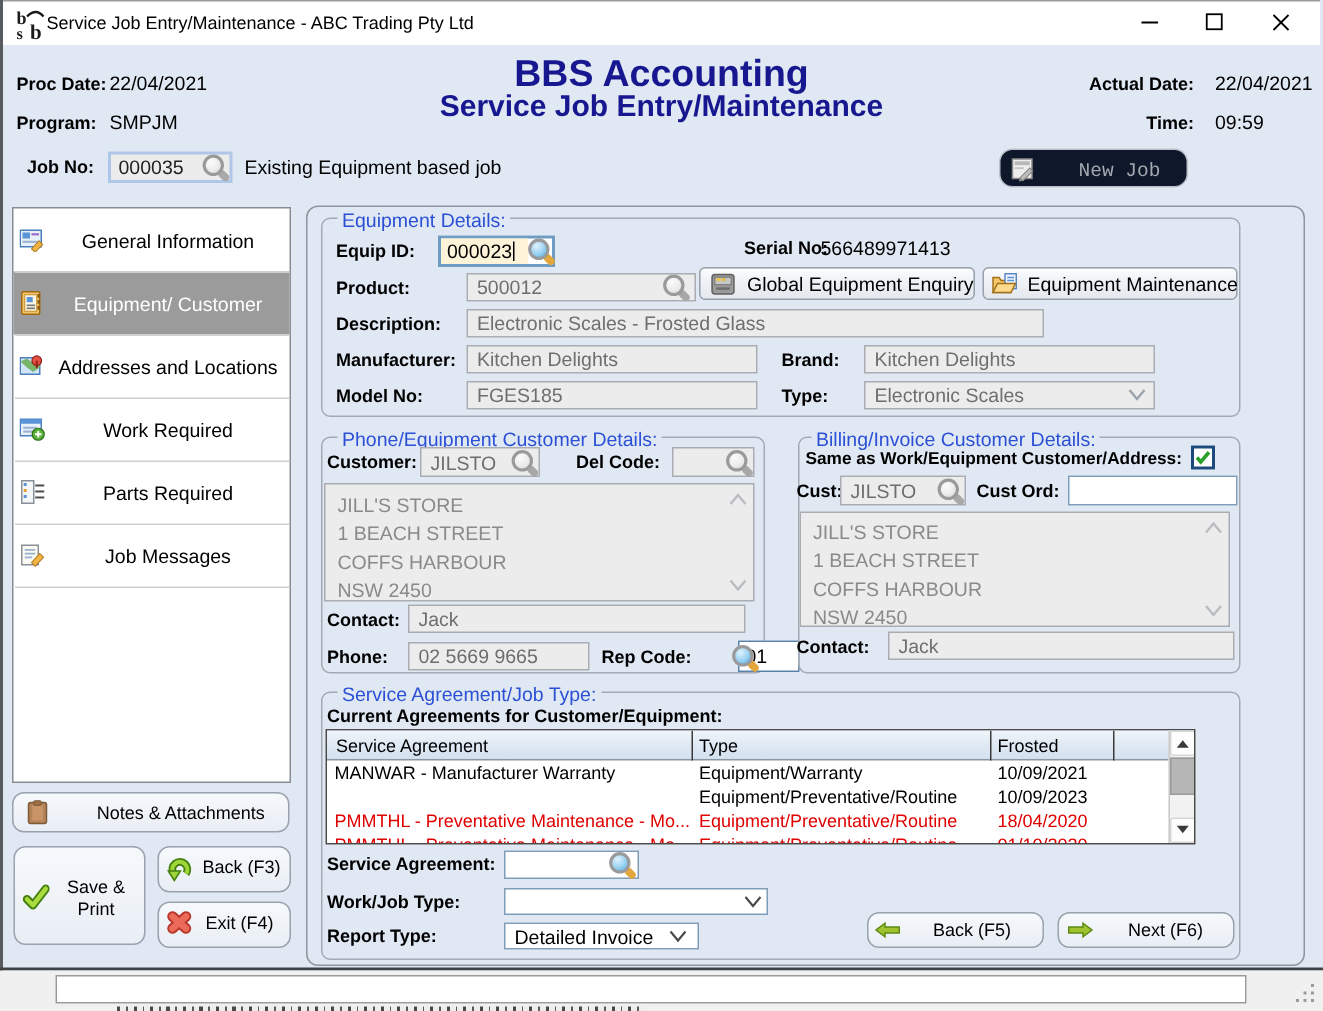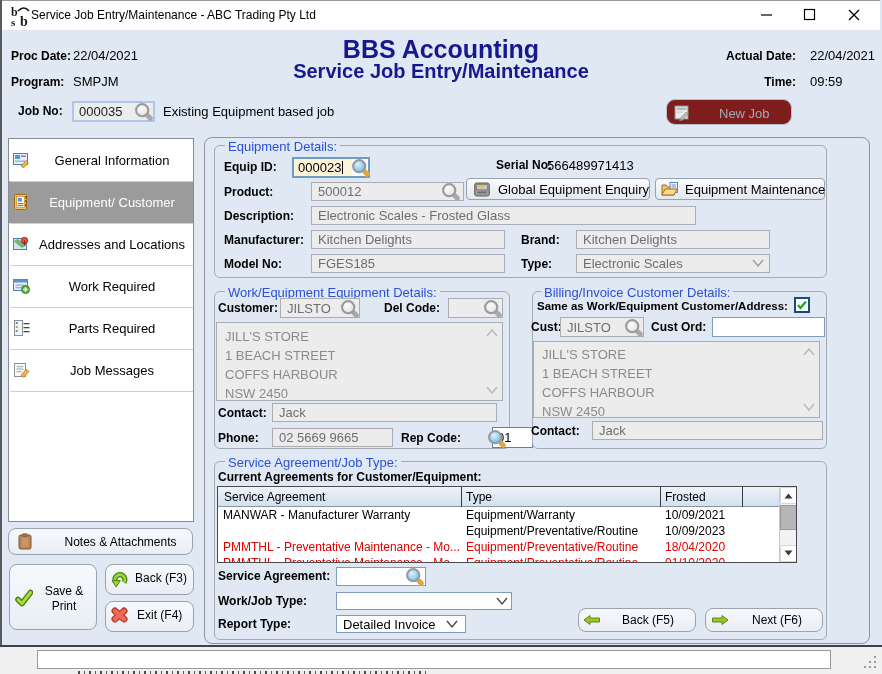--- a/index.html
+++ b/index.html
@@ -67,21 +67,21 @@
 <div class="abs navy b" style="left:0;top:60px;width:882px;text-align:center;font-size:20px;">Service Job Entry/Maintenance</div>
 
 <div class="lbl" style="left:18px;top:104px;">Job No:</div>
 <div class="abs" style="left:72px;top:101px;width:83px;height:21px;background:#ececec;border:2px solid #aec6e8;display:flex;align-items:center;padding-left:5px;font-size:13px;color:#222;">000035</div>
 <svg class="mag" style="left:134px;top:102px;" width="19" height="19" viewBox="0 0 19 19">
  <line x1="12.2" y1="12.2" x2="15.8" y2="15.8" stroke="#f4f4f4" stroke-width="4.6"></line>
  <line x1="14" y1="14" x2="16.3" y2="16.3" stroke="#a8a8a8" stroke-width="5" stroke-linecap="round"></line>
  <circle cx="8.2" cy="8.2" r="6.1" fill="url(#gg)" stroke="#9a9a9a" stroke-width="2.1"></circle>
 </svg>
 <div class="txt" style="left:163px;top:104px;">Existing Equipment based job</div>
-<div class="btn" style="left:666px;top:99px;width:126px;height:26px;color:#a3a9b0;background:#7f1d1d;border-color:#b9c0c8;border-radius:9px;font-size:13px;">
+<div class="btn" style="left:666px;top:99px;width:126px;height:26px;color:#a3a9b0;background:#0f172a;border-color:#b9c0c8;border-radius:9px;font-size:13px;font-family:Liberation Mono, monospace;">
  <svg width="16" height="16" viewBox="0 0 16 16" style="position:absolute;left:7px;top:5px;">
   <rect x="1" y="1" width="13" height="13" fill="#ededed" stroke="#8a8a8a"></rect>
   <rect x="2.5" y="2.5" width="10" height="2.6" fill="#b8b8b8"></rect>
   <rect x="2.5" y="6.5" width="6" height="1.2" fill="#c4c4c4"></rect>
   <path d="M6 13.5 L12.5 7 L14.5 9 L8 15.5 Z" fill="#bdbdbd" stroke="#7d7d7d" stroke-width="0.7"></path>
   <path d="M6 13.5 L5.2 16.2 L8 15.5 Z" fill="#8d8d8d"></path>
  </svg>
  <span style="position:absolute;left:52px;top:6px;">New Job</span>
 </div>
 
@@ -235,21 +235,21 @@
 <div class="lbl" style="left:224px;top:257px;">Model No:</div>
 <div class="inp" style="left:311px;top:254px;width:194px;height:19px;">FGES185</div>
 <div class="lbl" style="left:521px;top:257px;">Type:</div>
 <div class="inp" style="left:576px;top:254px;width:194px;height:19px;">Electronic Scales</div>
 <svg class="abs" style="left:752px;top:258px;" width="12" height="10">
       <path d="M1 2 L6 8 L11 2" fill="none" stroke="#9aa2ac" stroke-width="1.6"></path>
     </svg>
 </div>
 <div id="workcust">
 <div class="fieldset" style="left:214px;top:291px;width:296px;height:158px;"></div>
-<div class="legend" style="left:225px;top:285px;">Work/Equipment Equipment Details:</div>
+<div class="legend" style="left:225px;top:285px;">Phone/Equipment Customer Details:</div>
 <div class="lbl" style="left:218px;top:301px;">Customer:</div>
 <div class="inp" style="left:280px;top:298px;width:80px;height:20px;">JILSTO</div>
 <svg class="mag" style="left:340px;top:299px;" width="19" height="19" viewBox="0 0 19 19">
  <line x1="12.2" y1="12.2" x2="15.8" y2="15.8" stroke="#f4f4f4" stroke-width="4.6"></line>
  <line x1="14" y1="14" x2="16.3" y2="16.3" stroke="#a8a8a8" stroke-width="5" stroke-linecap="round"></line>
  <circle cx="8.2" cy="8.2" r="6.1" fill="url(#gg)" stroke="#9a9a9a" stroke-width="2.1"></circle>
 </svg>
 <div class="lbl" style="left:384px;top:301px;">Del Code:</div>
 <div class="inp" style="left:448px;top:298px;width:55px;height:20px;"></div>
 <svg class="mag" style="left:483px;top:299px;" width="19" height="19" viewBox="0 0 19 19">

